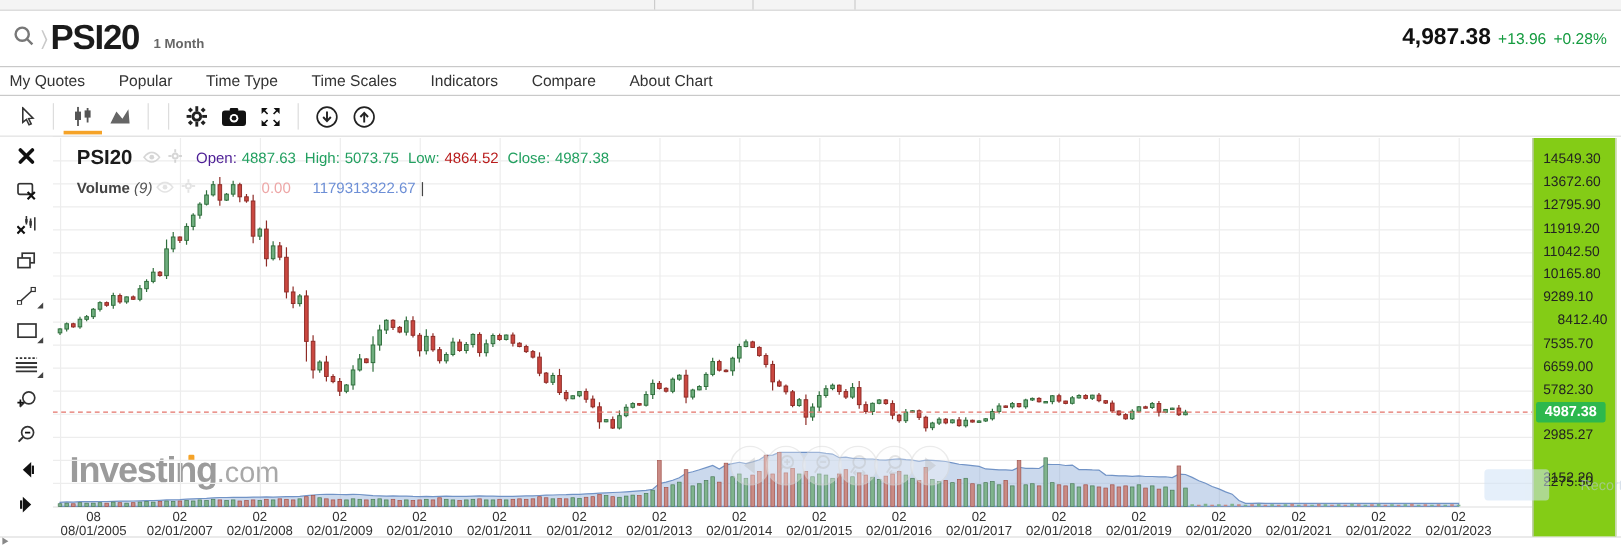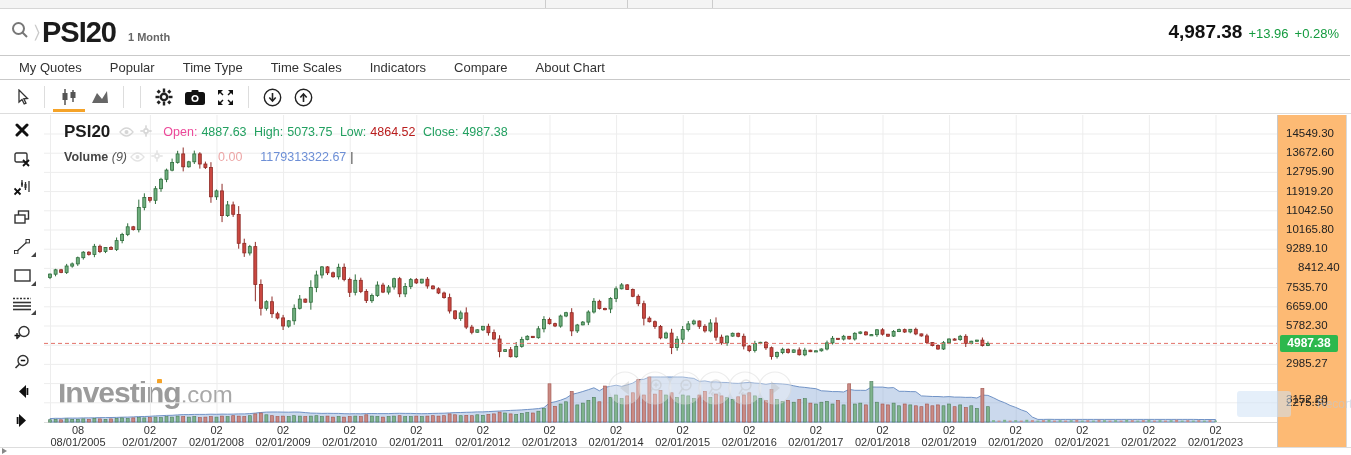--- a/index.html
+++ b/index.html
@@ -14,41 +14,41 @@
   .header{position:absolute;left:0;top:9px;width:1351px;height:46px;display:flex;align-items:center;}
   .search-wrap{margin-left:10px;display:flex;align-items:center;}
   .chev{color:#c9c9c9;font-size:18px;margin:0 2px 0 4px;}
   .symbol{font-size:29px;font-weight:bold;color:#1b1b1b;letter-spacing:-1px;}
   .tf-label{font-size:11px;font-weight:bold;color:#666;margin:10px 0 0 12px;}
   .price-area{margin-left:auto;margin-right:12px;display:flex;align-items:baseline;gap:6px;}
   .last-price{font-size:19px;font-weight:bold;color:#111;}
   .chg{font-size:13px;}
 
   
-  .menubar{position:absolute;left:0;top:55px;width:1350px;height:25px;border-top:1px solid #c9c9c9;border-bottom:1px solid #c9c9c9;background:#fff;display:flex;align-items:center;gap:28px;padding-left:19px;box-sizing:border-box;}
+  .menubar{position:absolute;left:0;top:55px;width:1350px;height:25px;border-top:1px solid #c9c9c9;border-bottom:1px solid #c9c9c9;background:#fff;display:flex;align-items:center;gap:28px;padding-left:8px;box-sizing:border-box;}
   .menu-item{font-size:13px;color:#333;cursor:pointer;white-space:nowrap;}
 
   
   .toolbar{position:absolute;left:0;top:81px;width:1351px;height:32px;border-bottom:1px solid #ddd;display:flex;align-items:center;background:#fff;}
   .tb-sep{width:1px;height:22px;background:#ddd;margin:0 8px;}
   .tb-btn{position:relative;display:flex;align-items:center;justify-content:center;padding:3px 6px;cursor:pointer;}
   .tb-btn.sel:after{content:"";position:absolute;left:0;right:0;bottom:-4px;height:3px;background:#f5a328;}
   .tfb{font-size:13px;font-weight:bold;color:#222;position:relative;padding:3px 7px;cursor:pointer;}
   .tfb sup{font-size:9px;}
   .tfb.sel:after{content:"";position:absolute;left:2px;right:2px;bottom:-5px;height:3px;background:#f5a328;}
 
   
   .tools{position:absolute;left:0;top:114px;width:44px;height:333px;background:#fff;display:flex;flex-direction:column;align-items:center;padding-top:8px;box-sizing:border-box;gap:13px;}
   .tool{width:20px;height:16px;display:flex;align-items:center;justify-content:center;cursor:pointer;position:relative;}
   .tool svg{display:block;}
   .corner:after{content:"";position:absolute;right:-4px;bottom:-3px;border-left:5px solid transparent;border-bottom:5px solid #444;}
 
   
   #chart-svg{position:absolute;left:44px;top:115px;z-index:2;}
-  .y-axis{position:absolute;left:1277px;top:115px;width:68px;height:332px;border-left:1px solid #c9c9c9;border-right:1px solid #d9d9d9;background:#fdba74;z-index:2;}
+  .y-axis{position:absolute;left:1277px;top:115px;width:68px;height:332px;border-left:1px solid #c9c9c9;border-right:1px solid #d9d9d9;background:#84cc16;z-index:2;}
   .y-lab{position:absolute;left:8px;font-size:11.5px;color:#222;}
   .price-tag{position:absolute;left:2px;width:58px;height:17px;border-radius:2px;color:#fff;font-size:12px;font-weight:bold;text-align:center;line-height:17px;}
   .price-tag:before{content:"";position:absolute;left:-5px;top:4.5px;border-top:4px solid transparent;border-bottom:4px solid transparent;border-right:5px solid inherit;}
 
   
   .legend{position:absolute;left:64px;top:121px;z-index:4;}
   .lrow{display:flex;align-items:center;height:22px;}
   .lsym{font-size:17px;font-weight:bold;color:#1b1b1b;margin-right:6px;}
   .licon{margin:0 3px;opacity:.8;}
   .ohlc{font-size:12.5px;margin-left:8px;white-space:nowrap;}
@@ -958,21 +958,21 @@
               <circle cx="9" cy="9" r="4.4"></circle>
               <rect x="7.8" y="0.5" width="2.4" height="4"></rect>
               <rect x="7.8" y="13.5" width="2.4" height="4"></rect>
               <rect x="0.5" y="7.8" width="4" height="2.4"></rect>
               <rect x="13.5" y="7.8" width="4" height="2.4"></rect>
             </g>
             <circle cx="9" cy="9" r="2" fill="#fff"></circle>
           </svg>
       </span>
       <span class="ohlc" id="ohlc-row">
-        <span style="color: #ec4899;">Open:</span><span style="color: rgb(34, 160, 96);">4887.63</span>
+        <span style="color: #4c1d95;">Open:</span><span style="color: rgb(34, 160, 96);">4887.63</span>
         <span style="color: rgb(34, 160, 96);">High:</span><span style="color: rgb(34, 160, 96);">5073.75</span>
         <span style="color: rgb(34, 160, 96);">Low:</span><span style="color: #b91c1c;">4864.52</span>
         <span style="color: rgb(34, 160, 96);">Close:</span><span style="color: rgb(34, 160, 96);">4987.38</span>
       </span>
     </div>
     <div class="lrow" style="margin-top:3px;">
       <span class="vol-label"><span>Volume</span> <span class="vol-param">(9)</span></span>
       <span class="licon">
         <svg width="15" height="10" viewBox="0 0 15 10">
             <path d="M1 5 Q7.5 -3 14 5 Q7.5 13 1 5 Z" fill="none" stroke="#ddd" stroke-width="1.3"></path>

